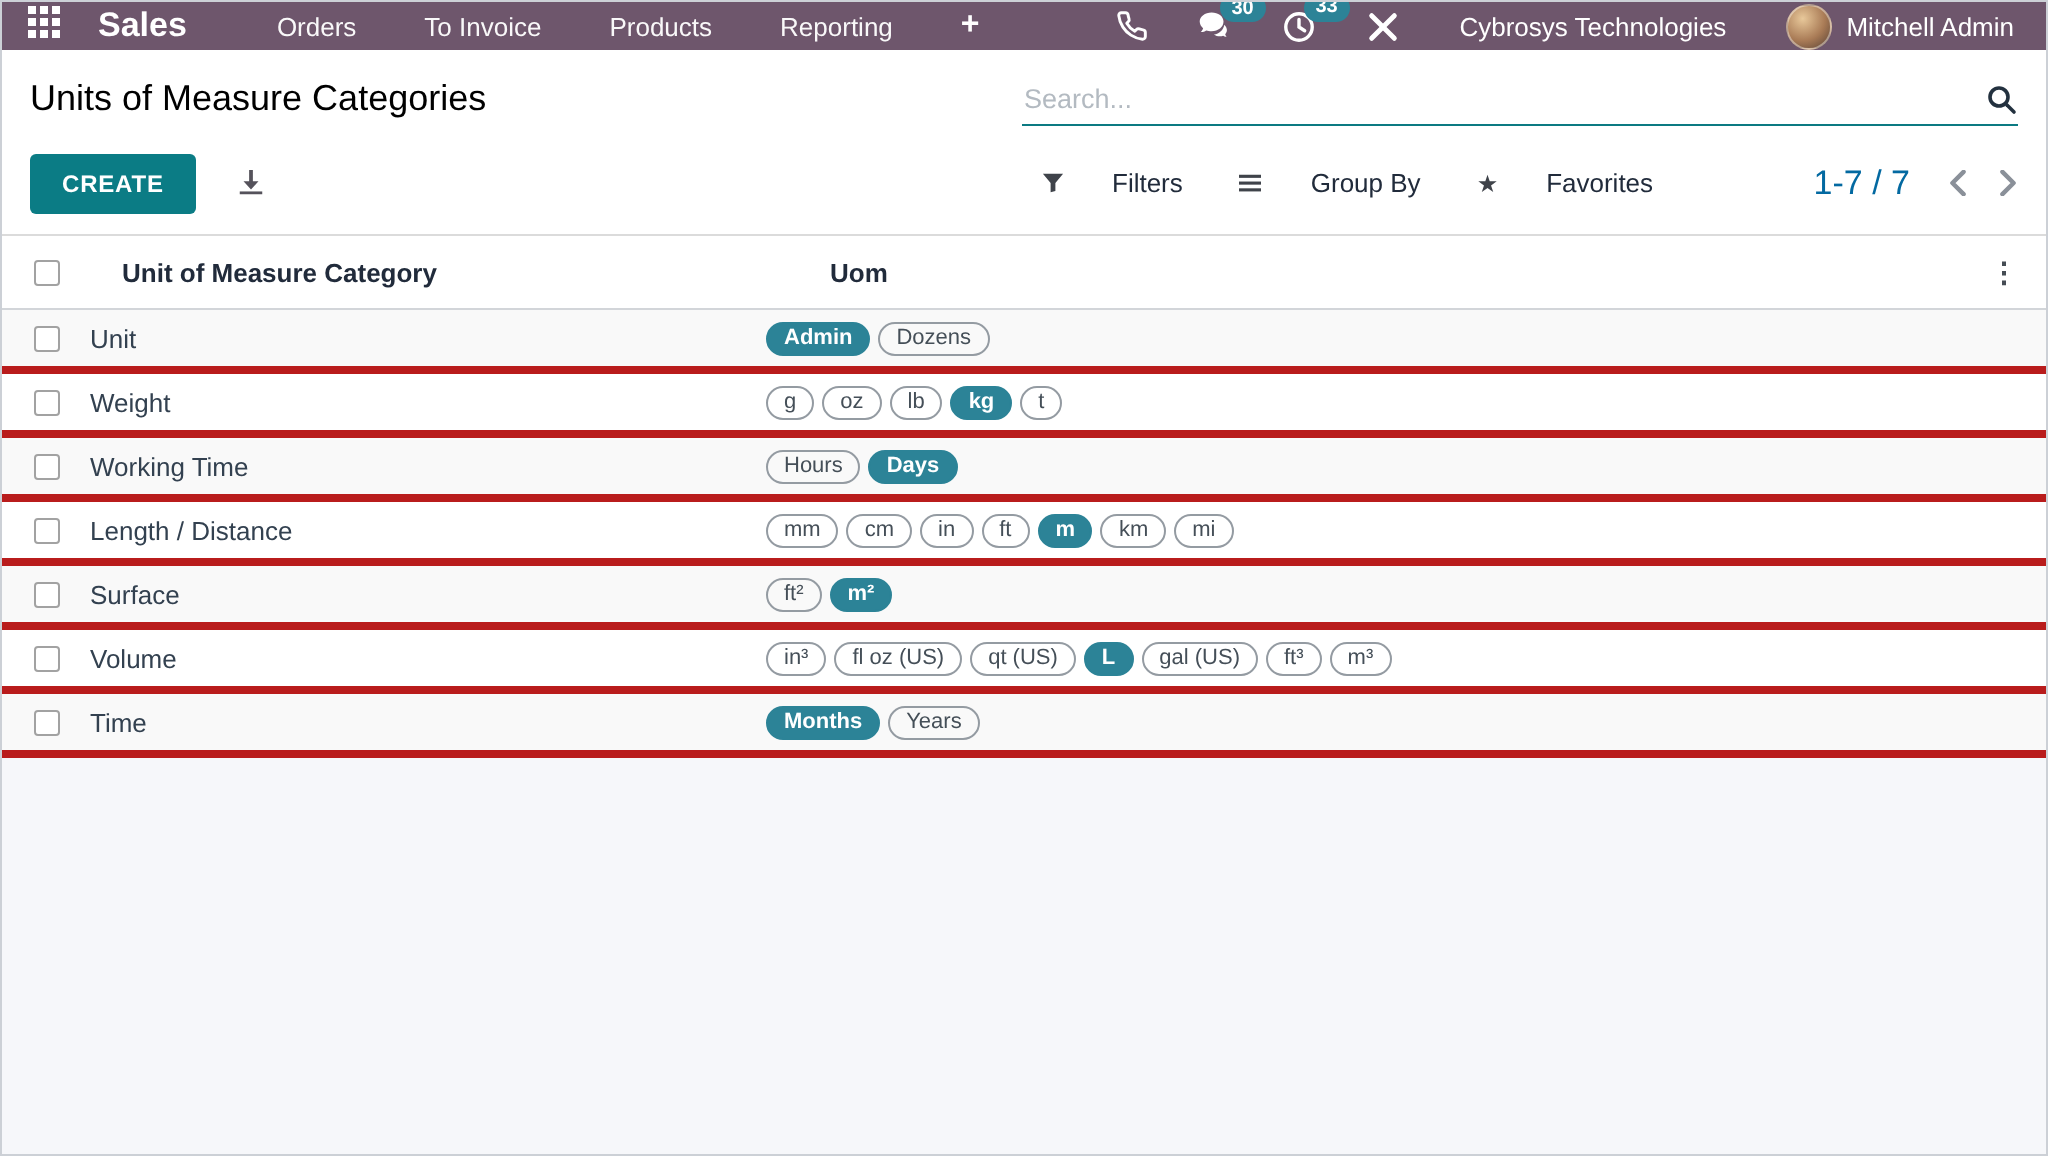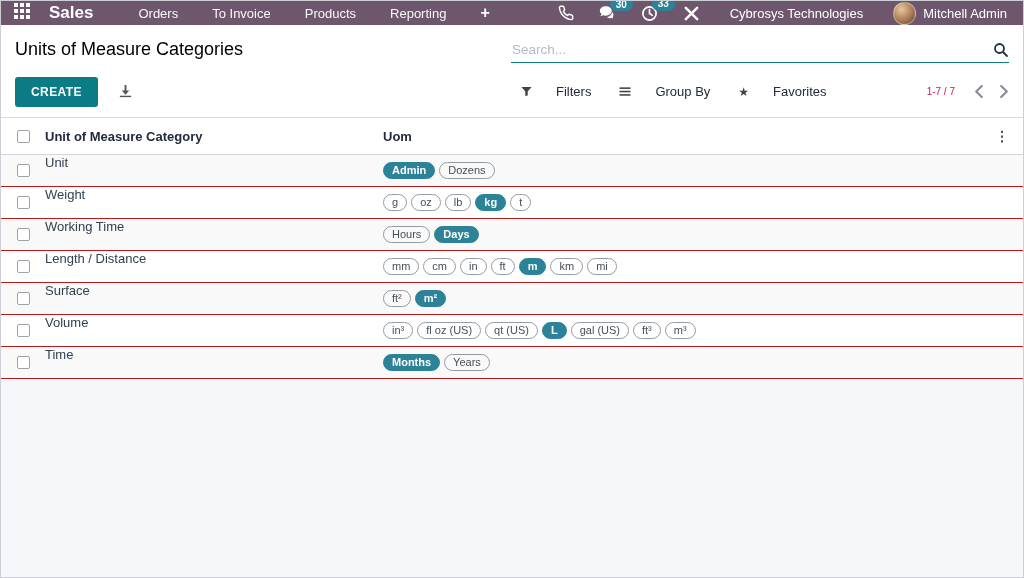--- a/index.html
+++ b/index.html
@@ -38,37 +38,37 @@
   .cp-bottom { display: flex; align-items: center; padding: 4px 14px 10px 14px; height: 45px; background: #fff; }
   .cp-left { width: 498px; display: flex; align-items: center; flex-shrink: 0; }
   .btn-create { background: #0b7c85; color: #fff; border: none; border-radius: 3px; cursor: pointer;
                 font-size: 12px; font-weight: bold; letter-spacing: .4px; padding: 8px 16px;
                 font-family: "Liberation Sans", sans-serif; }
   .download-btn { margin-left: 20px; display: flex; cursor: pointer; }
   .cp-filters { display: flex; align-items: center; gap: 28px; margin-left: 8px; }
   .filter-item { display: flex; align-items: center; gap: 24px; font-size: 13px; color: #212b3b; cursor: pointer; }
   .star-glyph { color: #3f434a; font-size: 12px; line-height: 12px; }
   .pager-zone { margin-left: auto; display: flex; align-items: center; }
-  .pager-text { font-size: 10px; color: #be185d; }
+  .pager-text { font-size: 17px; color: #0369a1; }
   .pager-nav { display: flex; align-items: center; gap: 15px; margin-left: 19px; }
   .chev { cursor: pointer; display: flex; }
 
   
   .thead { display: flex; align-items: center; height: 38px; background: #fff;
            border-top: 1px solid #dbdbdb; border-bottom: 1px solid #d2d5d9;
-           font-size: 13px; font-weight: bold; color: #212b3b; flex-shrink: 0; }
+           font-size: 13px; font-weight: bold; color: #212b3b; flex-shrink: 0; gap: 16px; }
   .col-check { width: 44px; padding-left: 16px; display: flex; align-items: center; }
   .checkbox { width: 13px; height: 13px; border: 1px solid #a2a2a2; border-radius: 2px;
               background: #fff; display: inline-block; cursor: pointer; }
   .col-cat { width: 338px; }
   .col-uom { flex: 1; }
   .col-opt { width: 28px; font-size: 14px; color: #454c54; cursor: pointer; text-align: left; }
   .rows { flex-shrink: 0; }
-  .trow { display: flex; height: 32px; font-size: 13px; color: #334150;
-          background: #fff; border-bottom: 1px solid #b91c1c; cursor: pointer; }
+  .trow { display: flex; align-items: center; height: 32px; font-size: 13px; color: #334150;
+          background: #fff; border-bottom: 4px solid #b91c1c; cursor: pointer; }
   .trow:nth-child(odd) { background: #f9f9f9; }
   .cell-uoms { flex: 1; display: flex; align-items: center; gap: 4px; }
   .badge { font-size: 11px; line-height: 15px; padding: 0 8px; border: 1px solid #949ba2;
            border-radius: 10px; color: #454f58; background: transparent; white-space: nowrap; }
   .badge.filled { background: #2c8397; border-color: #2c8397; color: #fff; font-weight: bold; }
   .empty-area { flex: 1; background: #f6f7fa; }
 </style>
 </head>
 <body>
 

